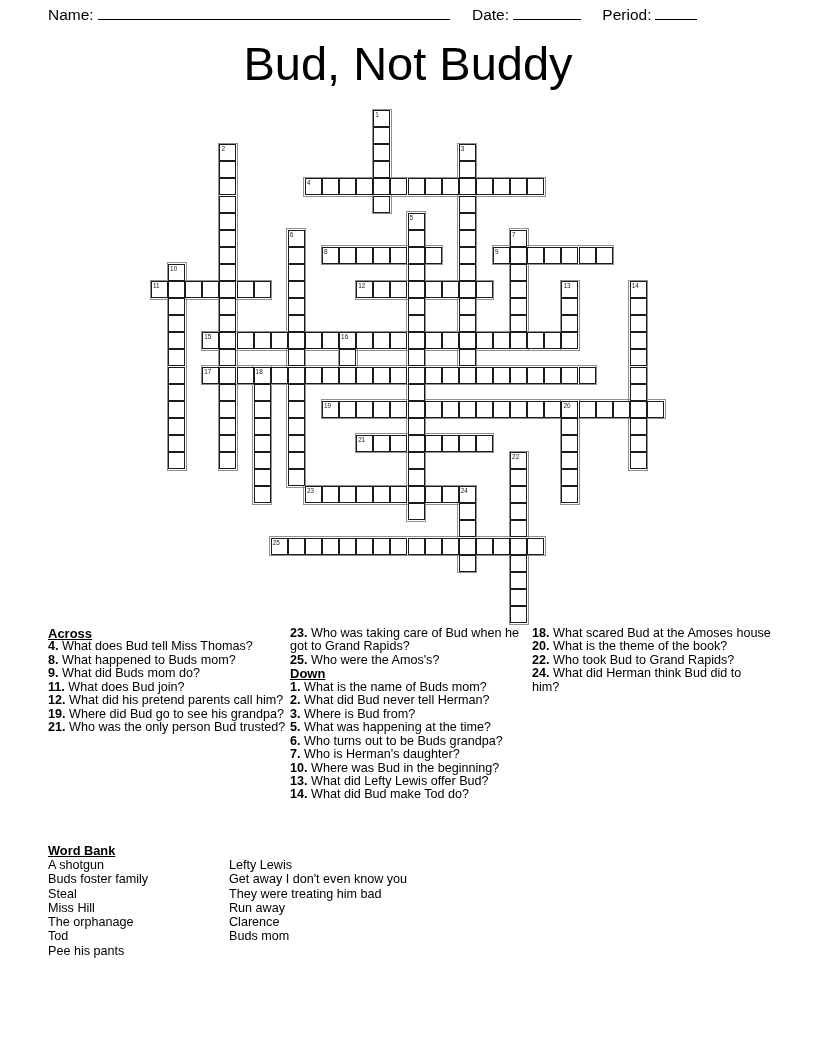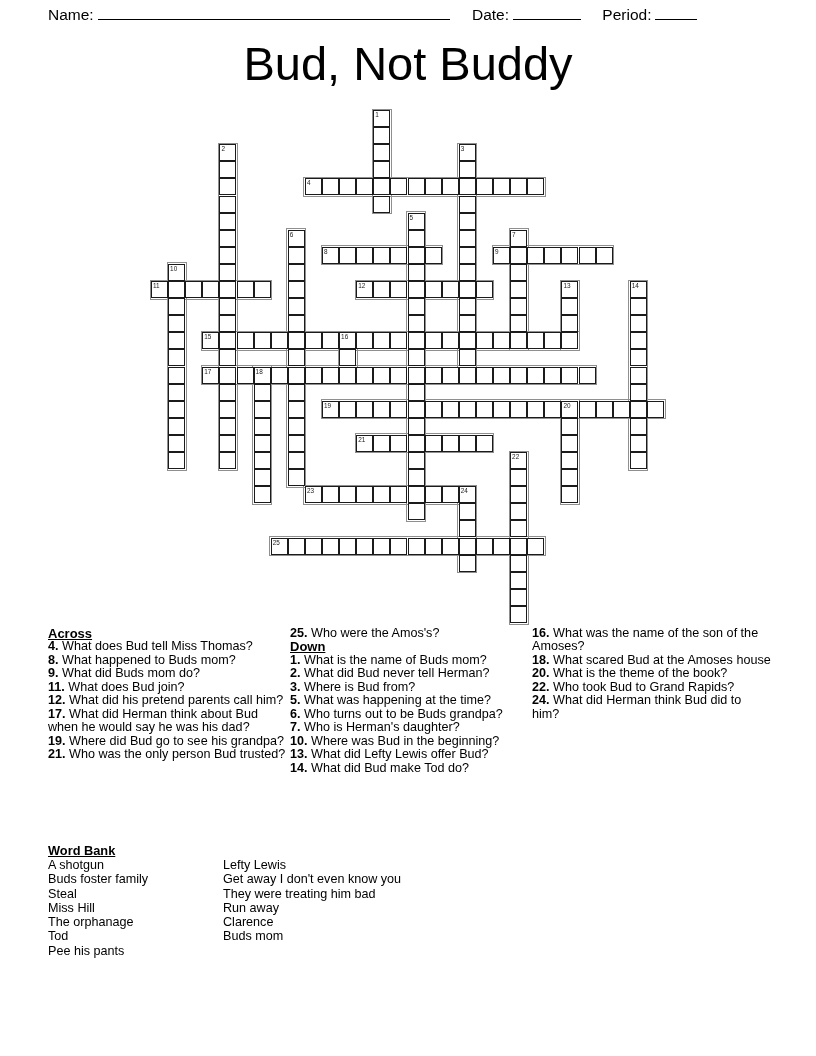--- a/index.html
+++ b/index.html
@@ -31,21 +31,21 @@
   #clue-col-1 { left:48px;  width:238px; }
   #clue-col-2 { left:290px; width:234px; }
   #clue-col-3 { left:532px; width:240px; }
   .sec-head { font-size:13px; font-weight:700; text-decoration:underline; }
   .clue b { font-weight:700; }
   
   #wordbank-heading { position:absolute; left:48px; top:843px; font-size:12.8px; font-weight:700;
                       text-decoration:underline; color:#000; }
   .bank-col { position:absolute; top:858px; font-size:12.6px; line-height:14.3px; color:#000; }
   #bank-col-1 { left:48px; }
-  #bank-col-2 { left:223px; }
+  #bank-col-2 { left:229px; }
   #bank-col-3 { left:407px; }
   #bank-col-4 { left:590px; }
 </style>
 </head>
 <body>
 
 <div class="page">
 
   <div class="hdr">
     <span class="lbl">Name:</span><span class="blank name-blank"></span><span class="gap1"></span>
@@ -384,39 +384,38 @@
       <div class="cell" style="left: 376.2px; top: 427.5px; width: 17.1px; height: 17.1px;"></div>
     </div>
 
   <div class="clue-col" id="clue-col-1">
       <div class="sec-head">Across</div>
       <div class="clue"><b>4.</b> What does Bud tell Miss Thomas?</div>
       <div class="clue"><b>8.</b> What happened to Buds mom?</div>
       <div class="clue"><b>9.</b> What did Buds mom do?</div>
       <div class="clue"><b>11.</b> What does Bud join?</div>
       <div class="clue"><b>12.</b> What did his pretend parents call him?</div>
-      <div class="clue"><b>17.</b> What did Herman think about Bud when he would say he was his dad?</div>
       <div class="clue"><b>19.</b> Where did Bud go to see his grandpa?</div>
       <div class="clue"><b>21.</b> Who was the only person Bud trusted?</div>
     </div>
   <div class="clue-col" id="clue-col-2">
+      <div class="clue"><b>23.</b> Who was taking care of Bud when he got to Grand Rapids?</div>
       <div class="clue"><b>25.</b> Who were the Amos's?</div>
       <div class="sec-head">Down</div>
       <div class="clue"><b>1.</b> What is the name of Buds mom?</div>
       <div class="clue"><b>2.</b> What did Bud never tell Herman?</div>
       <div class="clue"><b>3.</b> Where is Bud from?</div>
       <div class="clue"><b>5.</b> What was happening at the time?</div>
       <div class="clue"><b>6.</b> Who turns out to be Buds grandpa?</div>
       <div class="clue"><b>7.</b> Who is Herman's daughter?</div>
       <div class="clue"><b>10.</b> Where was Bud in the beginning?</div>
       <div class="clue"><b>13.</b> What did Lefty Lewis offer Bud?</div>
       <div class="clue"><b>14.</b> What did Bud make Tod do?</div>
     </div>
   <div class="clue-col" id="clue-col-3">
-      <div class="clue"><b>16.</b> What was the name of the son of the Amoses?</div>
       <div class="clue"><b>18.</b> What scared Bud at the Amoses house</div>
       <div class="clue"><b>20.</b> What is the theme of the book?</div>
       <div class="clue"><b>22.</b> Who took Bud to Grand Rapids?</div>
       <div class="clue"><b>24.</b> What did Herman think Bud did to him?</div>
     </div>
 
   <div id="wordbank-heading">Word Bank</div>
   <div class="bank-col" id="bank-col-1">
       <div>A shotgun</div>
       <div>Buds foster family</div>

